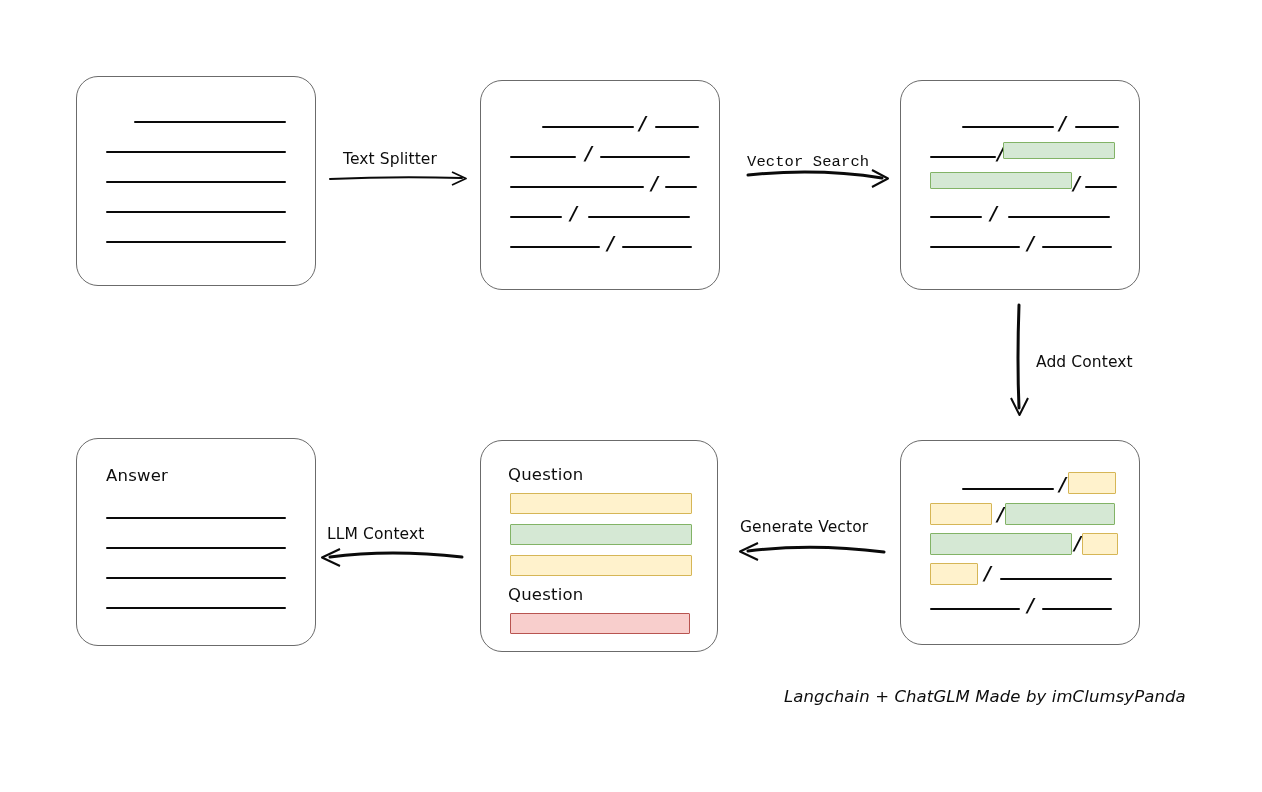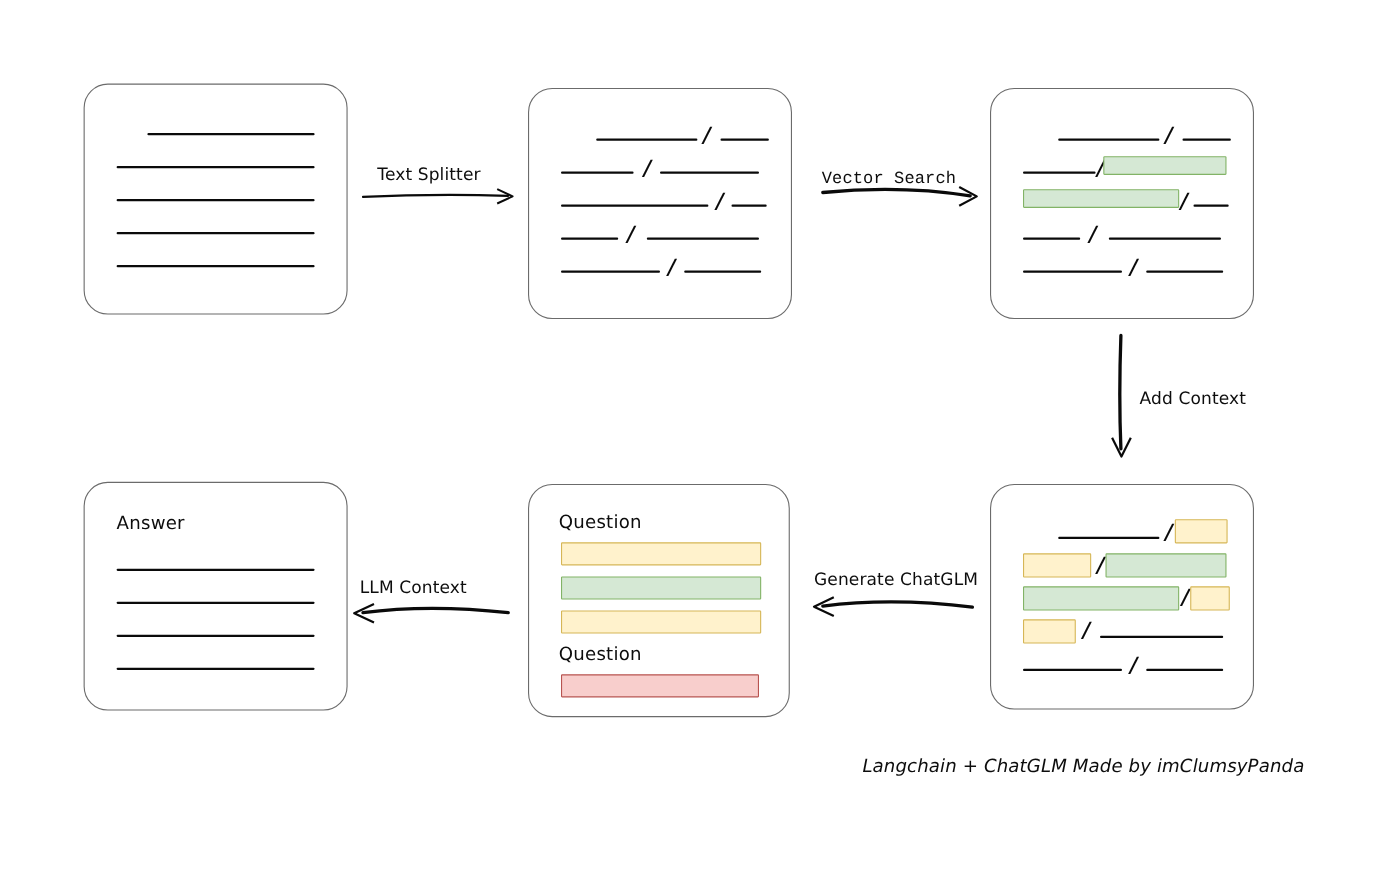--- a/index.html
+++ b/index.html
@@ -185,18 +185,18 @@
   <div class="node" style="left:76px;top:438px;width:240px;height:208px;"></div>
   <div class="node-title" style="left:106px;top:466px;">Answer</div>
   <div class="rule" style="left:106px;top:517px;width:180px;"></div>
   <div class="rule" style="left:106px;top:547px;width:180px;"></div>
   <div class="rule" style="left:106px;top:577px;width:180px;"></div>
   <div class="rule" style="left:106px;top:607px;width:180px;"></div>
 
   <div class="edge-label" style="left:343px;top:150px;">Text Splitter</div>
   <div class="edge-label" style="left:747px;top:153px;font-family:Liberation Mono, monospace;">Vector Search</div>
   <div class="edge-label" style="left:1036px;top:353px;">Add Context</div>
-  <div class="edge-label" style="left:740px;top:518px;">Generate ChatGLM</div>
+  <div class="edge-label" style="left:740px;top:518px;">Generate Vector</div>
   <div class="edge-label" style="left:327px;top:525px;">LLM Context</div>
 
   <div class="footer" style="left:784px;top:687px;font-style:italic;">Langchain + ChatGLM Made by imClumsyPanda</div>
 
 </div>
 
 </body></html>

